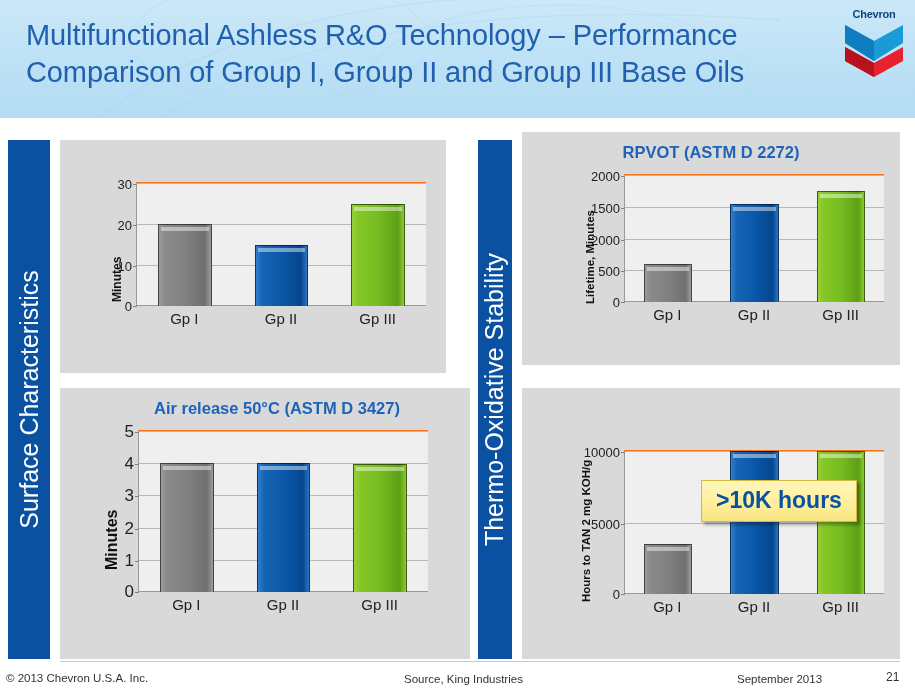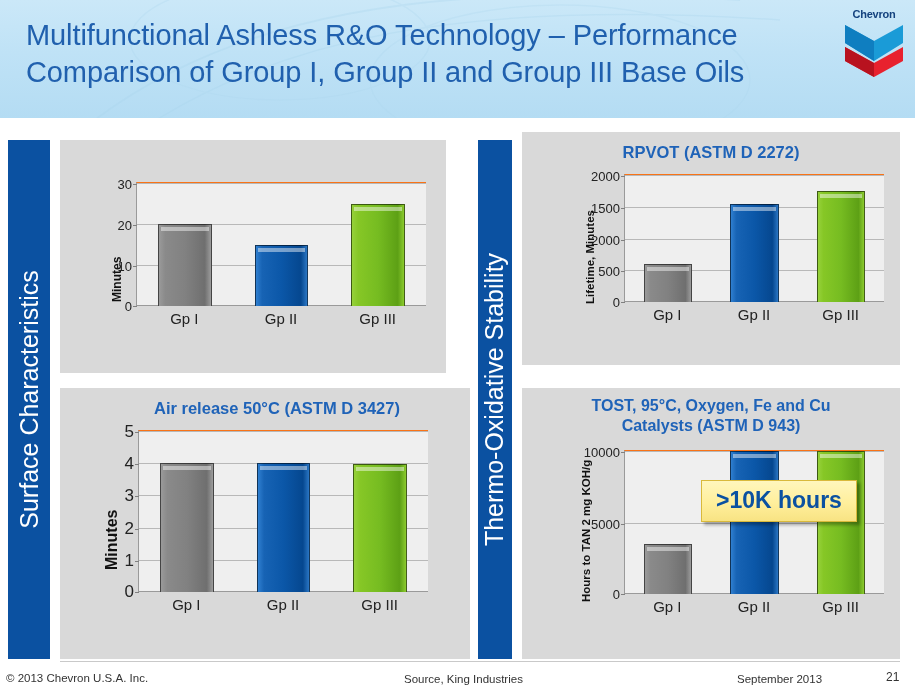--- a/index.html
+++ b/index.html
@@ -340,24 +340,20 @@
     </div>
     <div class="xticks">
       <div class="xtick-slot">Gp I</div>
       <div class="xtick-slot">Gp II</div>
       <div class="xtick-slot">Gp III</div>
     </div>
   </div>
 </div>
 
 <div class="panel" id="panel-br">
-  <div class="chart-title">
-    <div>TOST, 95°C, Oxygen, Fe and Cu</div>
-    <div>Catalysts (ASTM D 943)</div>
-  </div>
   <div class="plot-wrap" id="plot-br">
     <div class="axis-title" style="left:-4px; top:152px; font-size:11.5px;">Hours to TAN 2 mg KOH/g</div>
     <div class="plot-box">
       <div class="gridline" style="top:0%">
           <span class="tickmark"></span>
           <span class="ytick">10000</span>
         </div>
       <div class="gridline" style="top:50%">
           <span class="tickmark"></span>
           <span class="ytick">5000</span>

